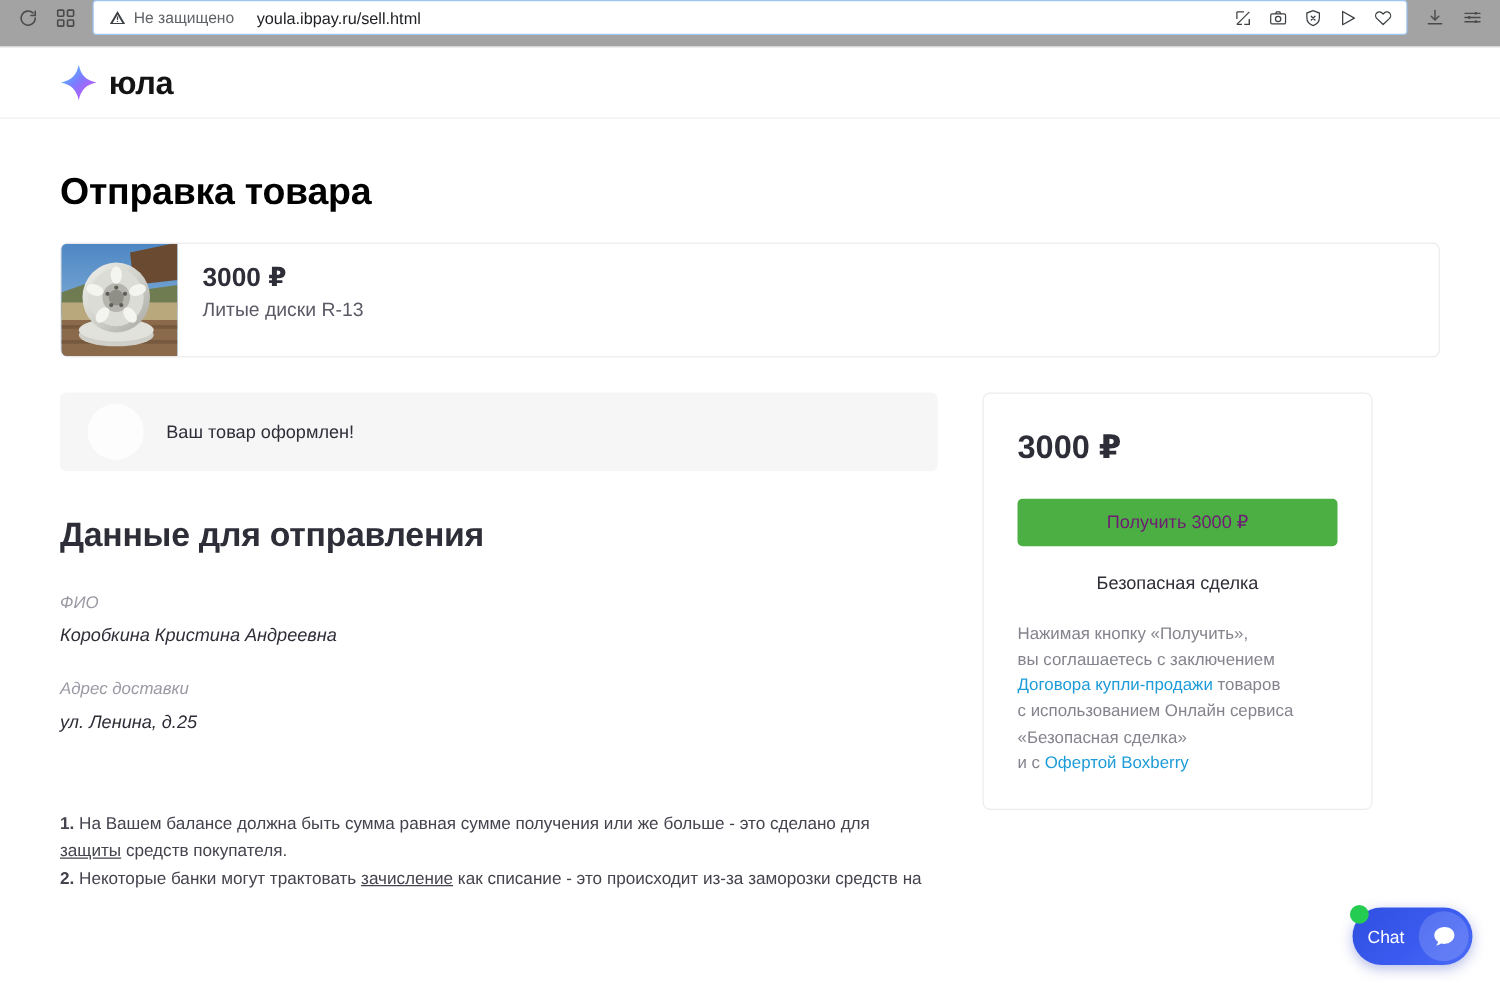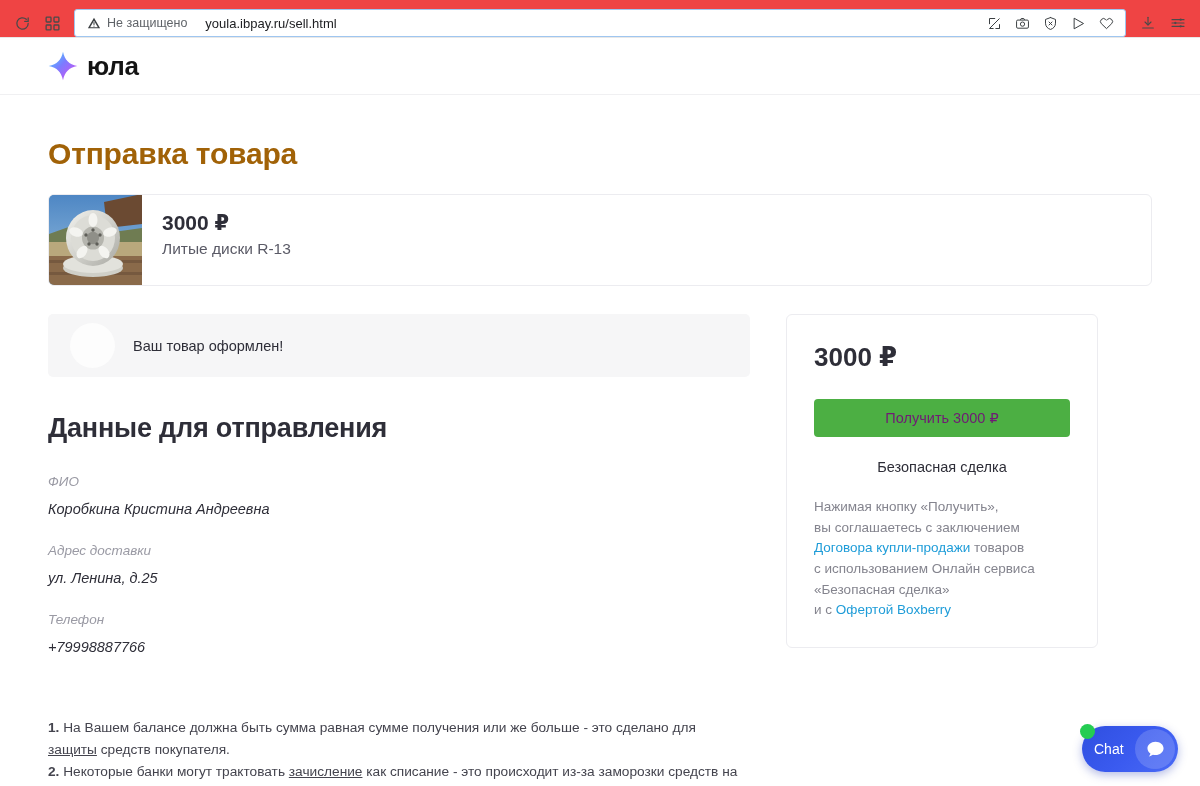--- a/index.html
+++ b/index.html
@@ -9,22 +9,22 @@
     height: 786px;
     overflow: hidden;
     background: #ffffff;
     font-family: "Liberation Sans", "DejaVu Sans", sans-serif;
   }
 
   
   .browser-bar {
     height: 38px;
     display: flex;
-    align-items: flex-end;
-    background: #ef4444;
+    align-items: flex-start;
+    background: #a3a3a3;
     padding: 0 8px;
     gap: 2px;
     border-bottom: 1px solid #e8e8e8;
   }
   .chrome-btn {
     width: 28px; height: 28px;
     display: flex; align-items: center; justify-content: center;
     color: #4a4a4a;
     flex: 0 0 auto;
     cursor: pointer;
@@ -107,21 +107,21 @@
     line-height: 1;
   }
 
   .content {
     padding: 0 48px;
   }
 
   h1.page-title {
     font-size: 30px;
     font-weight: bold;
-    color: #a16207;
+    color: #000000;
     margin-top: 42px;
     margin-bottom: 23px;
     letter-spacing: -0.2px;
   }
 
   
   .product-card {
     border: 1px solid #ececf0;
     border-radius: 6px;
     height: 92px;
@@ -478,24 +478,20 @@
         <div class="field">
           <div class="field-label">ФИО</div>
           <div class="field-value">Коробкина Кристина Андреевна</div>
         </div>
 
         <div class="field">
           <div class="field-label">Адрес доставки</div>
           <div class="field-value">ул. Ленина, д.25</div>
         </div>
 
-        <div class="field">
-          <div class="field-label">Телефон</div>
-          <div class="field-value">+79998887766</div>
-        </div>
 
         <div class="footnotes">
           <div>
             <span class="num">1.</span><span> На Вашем балансе должна быть сумма равная сумме получения или же больше - это сделано для </span><u>защиты</u><span> средств покупателя.</span>
           </div>
           <div>
             <span class="num">2.</span><span> Некоторые банки могут трактовать </span><u>зачисление</u><span> как списание - это происходит из-за заморозки средств на</span>
           </div>
         </div>
 

